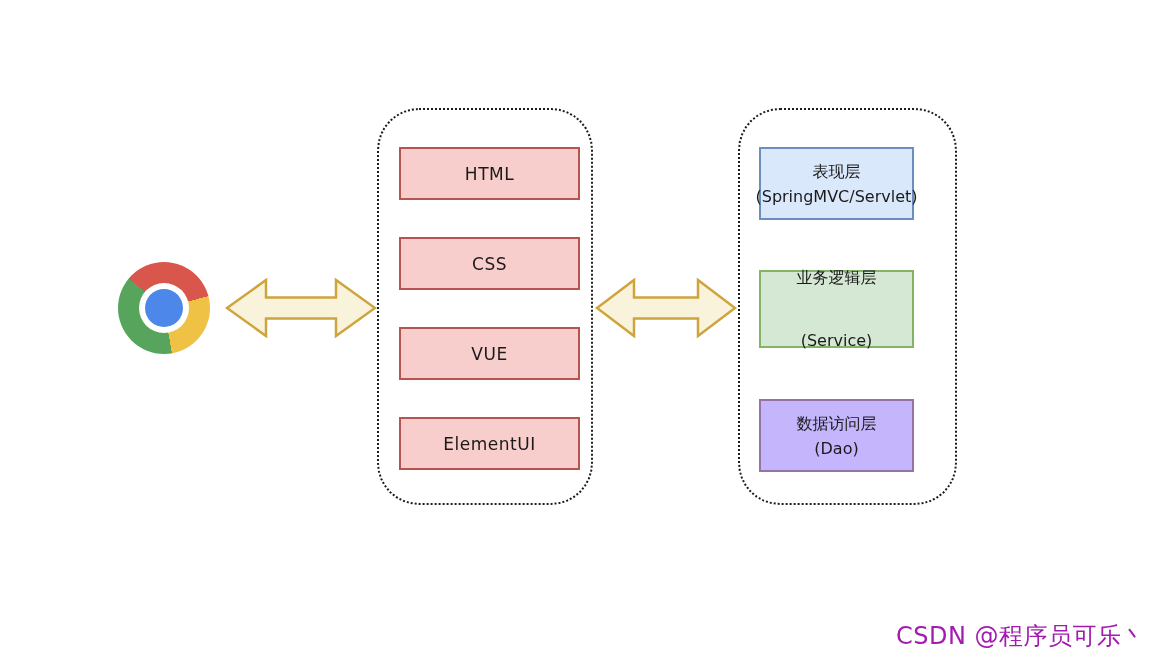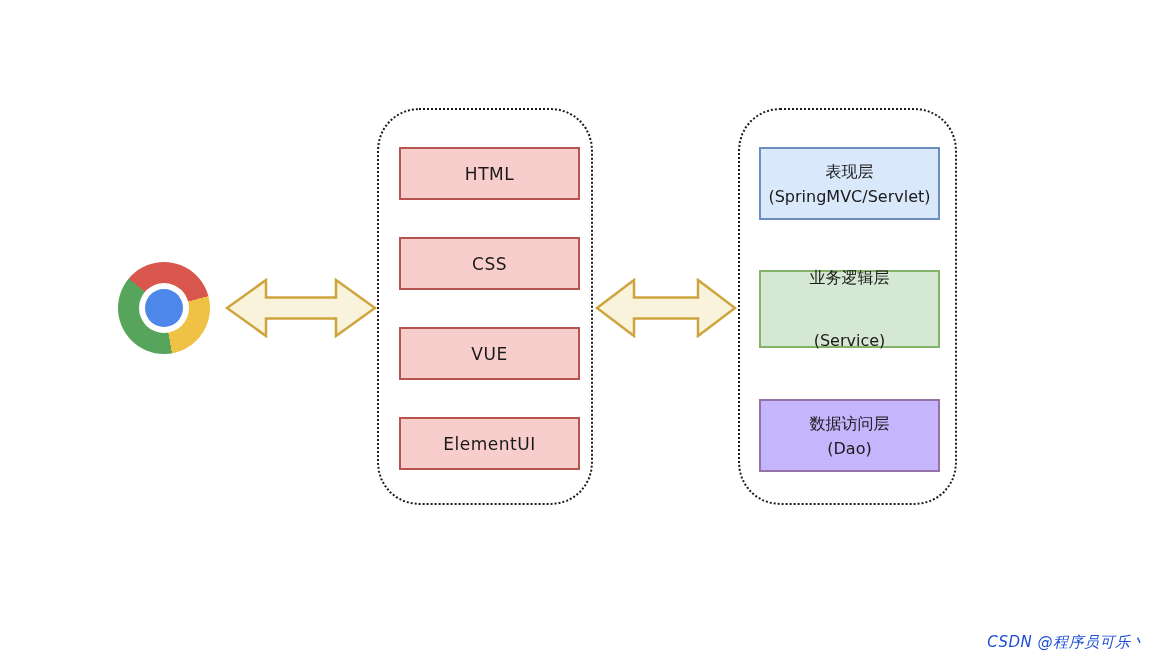--- a/index.html
+++ b/index.html
@@ -79,41 +79,40 @@
   }
   .fe-0 { top: 37px; }
   .fe-1 { top: 127px; }
   .fe-2 { top: 217px; }
   .fe-3 { top: 307px; }
 
   
   .layer {
     position: absolute;
     left: 19px;
-    width: 181px;
+    width: 155px;
     display: flex; flex-direction: column;
     align-items: center; justify-content: center;
     text-align: center;
     font-size: 16px;
     color: #1a1a1a;
     line-height: 25px;
   }
   .layer-0 { top: 37px;  height: 73px; background: #DAE8FC; border: 2px solid #6C8EBF; }
   .layer-1 { top: 160px; height: 78px; background: #D5E8D4; border: 2px solid #82B366; gap: 38px; }
   .layer-2 { top: 289px; height: 73px; background: #c4b5fd; border: 2px solid #9673A6; }
   .layer .subtitle { white-space: nowrap; }
 
   
   .watermark {
     position: absolute;
     right: 10px; bottom: 4px;
-    font-size: 15px;
-    color: #1d4ed8;
+    font-size: 24px;
+    color: #a21caf;
     letter-spacing: 0.5px;
-    font-style: italic;
   }
 </style>
 </head>
 <body>
 
 <div class="canvas">
 
   <div class="chrome">
     <div class="chrome-wheel"></div>
     <div class="chrome-ring"></div>

